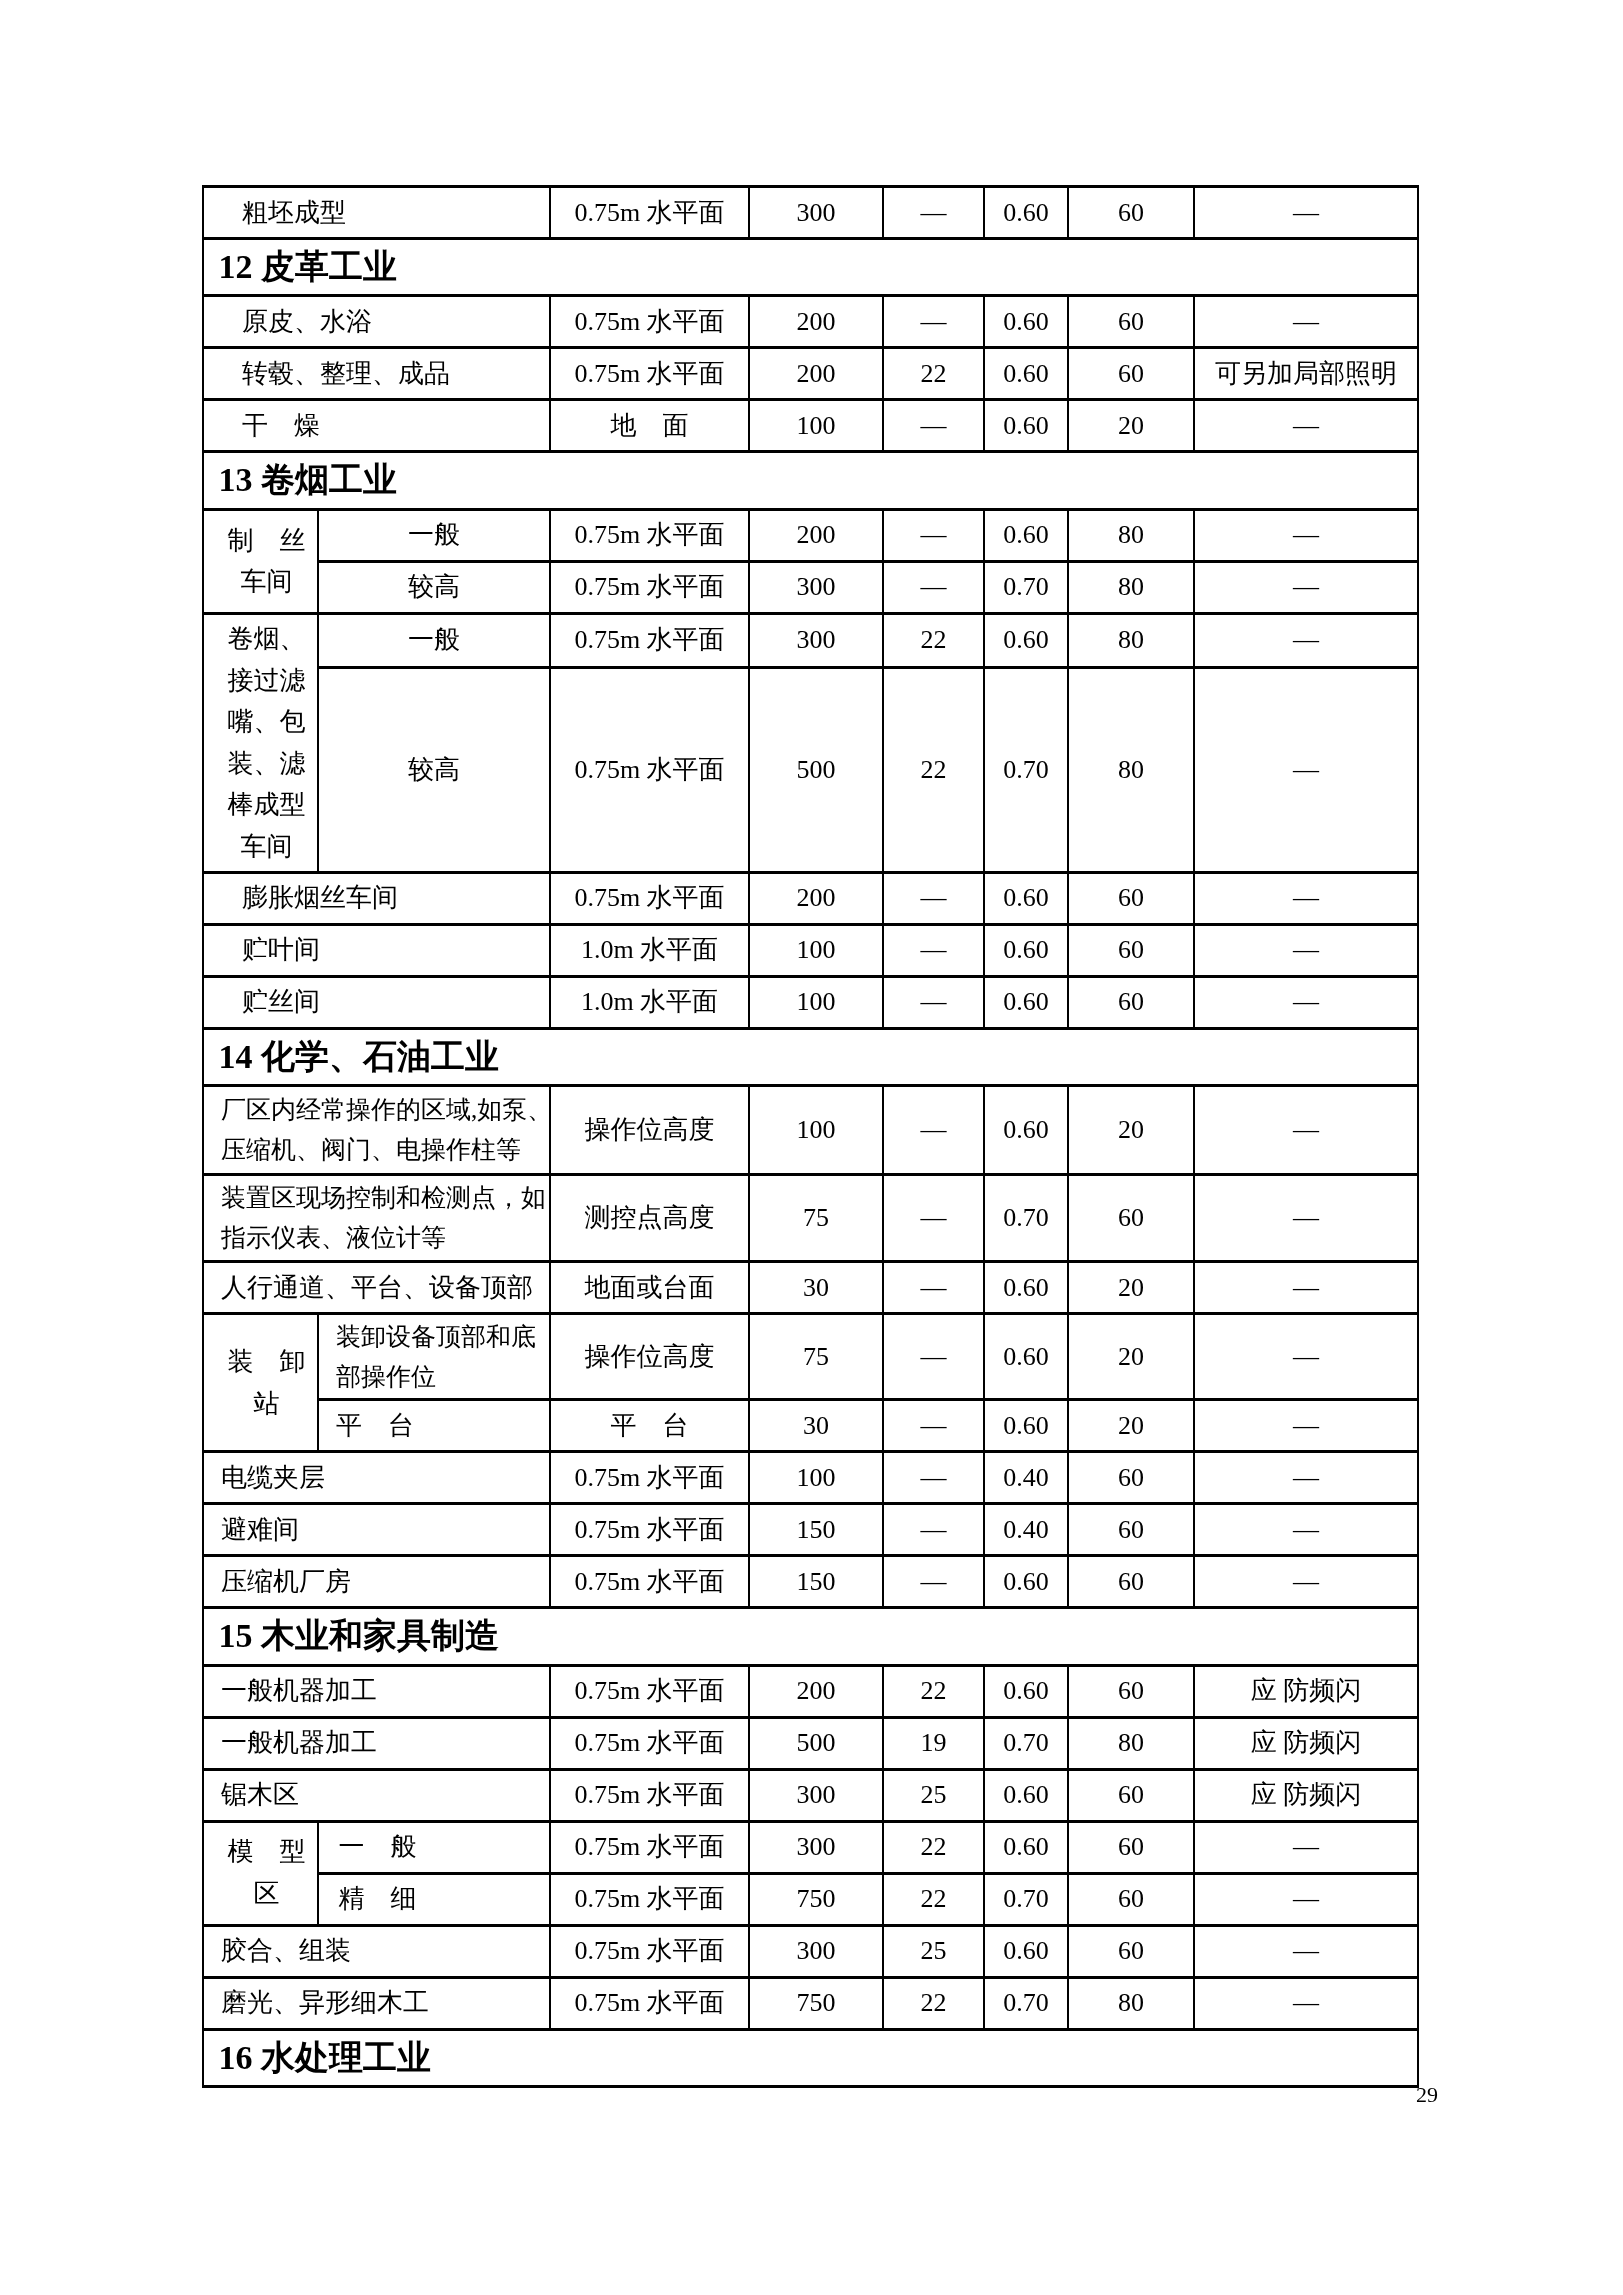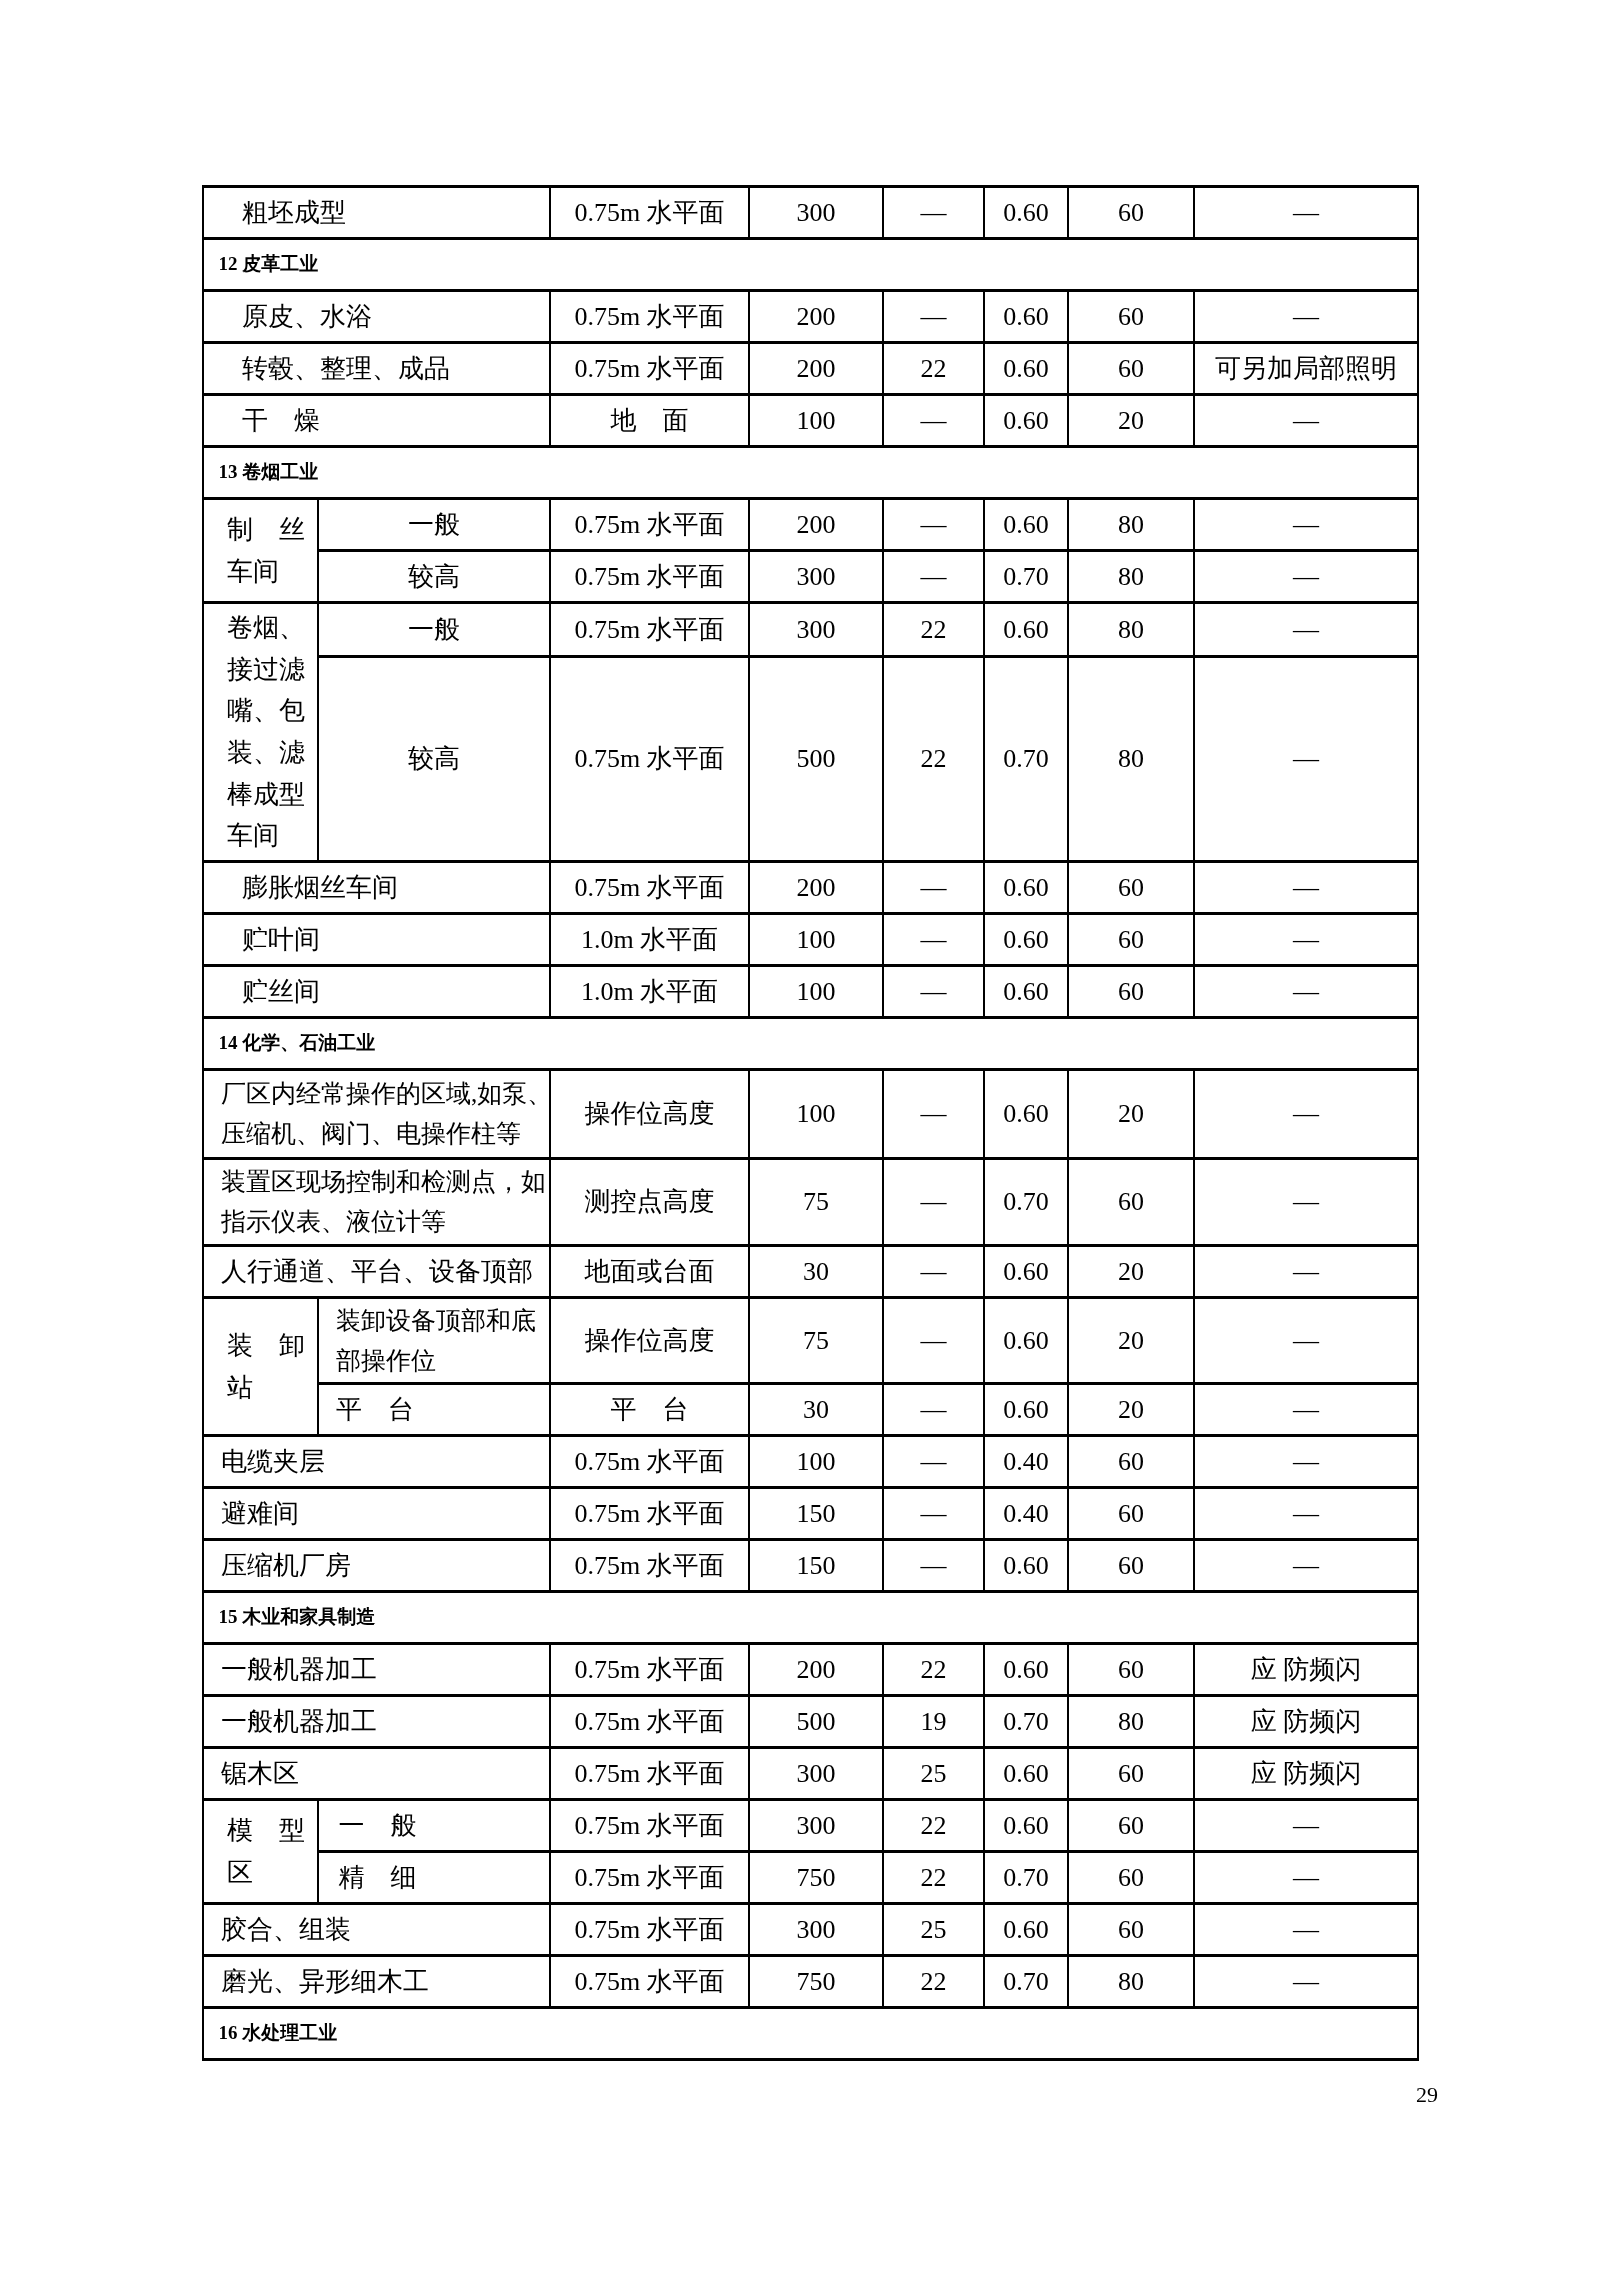--- a/index.html
+++ b/index.html
@@ -31,28 +31,28 @@
     text-align: center;
     vertical-align: middle;
     padding: 0 3.9px;
     overflow: hidden;
     white-space: nowrap;
   }
   td.name { text-align: left; margin-top: 40px; }
   td.ind1 { padding-left: 38px; }
   td.ind2 { padding-left: 17px; }
   td.pre  { white-space: pre; }
-  td.group { text-align: left; padding-left: 23px; white-space: pre; }
+  td.group { text-align: center; padding-left: 16px; white-space: pre; }
   td.sub.left { text-align: left; padding-left: 19.6px; margin-left: 44px; }
   td.fs38 { font-size: 25px; }
   td.section {
     text-align: left;
     padding-left: 14.4px;
     font-weight: bold;
-    font-size: 19px;
+    font-size: 34px;
   }
   .pagenum {
     position: absolute;
     top: 2082px;
     left: 1416px;
     font-size: 22px;
   }
 </style>
 </head>
 <body>

